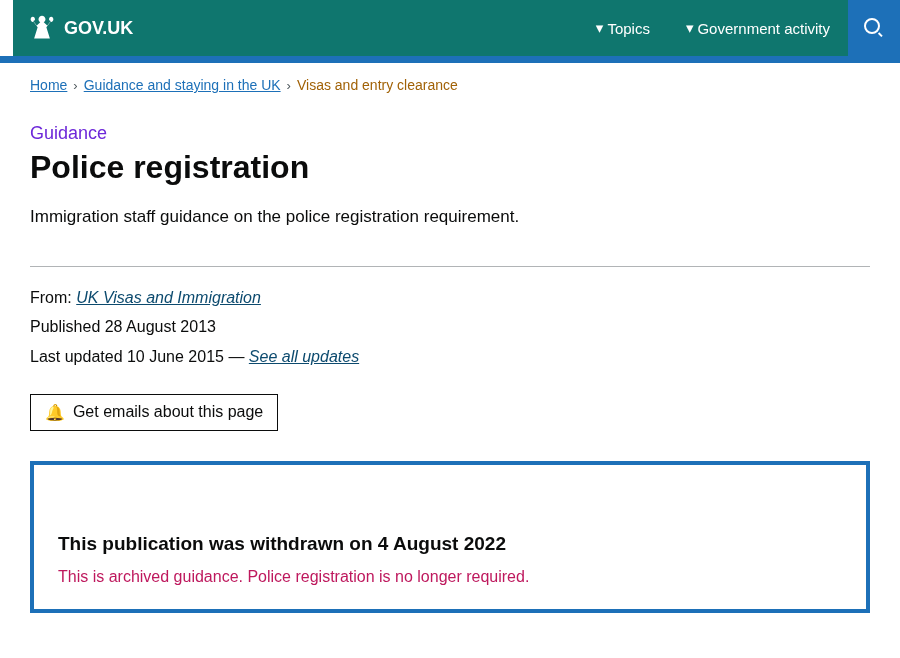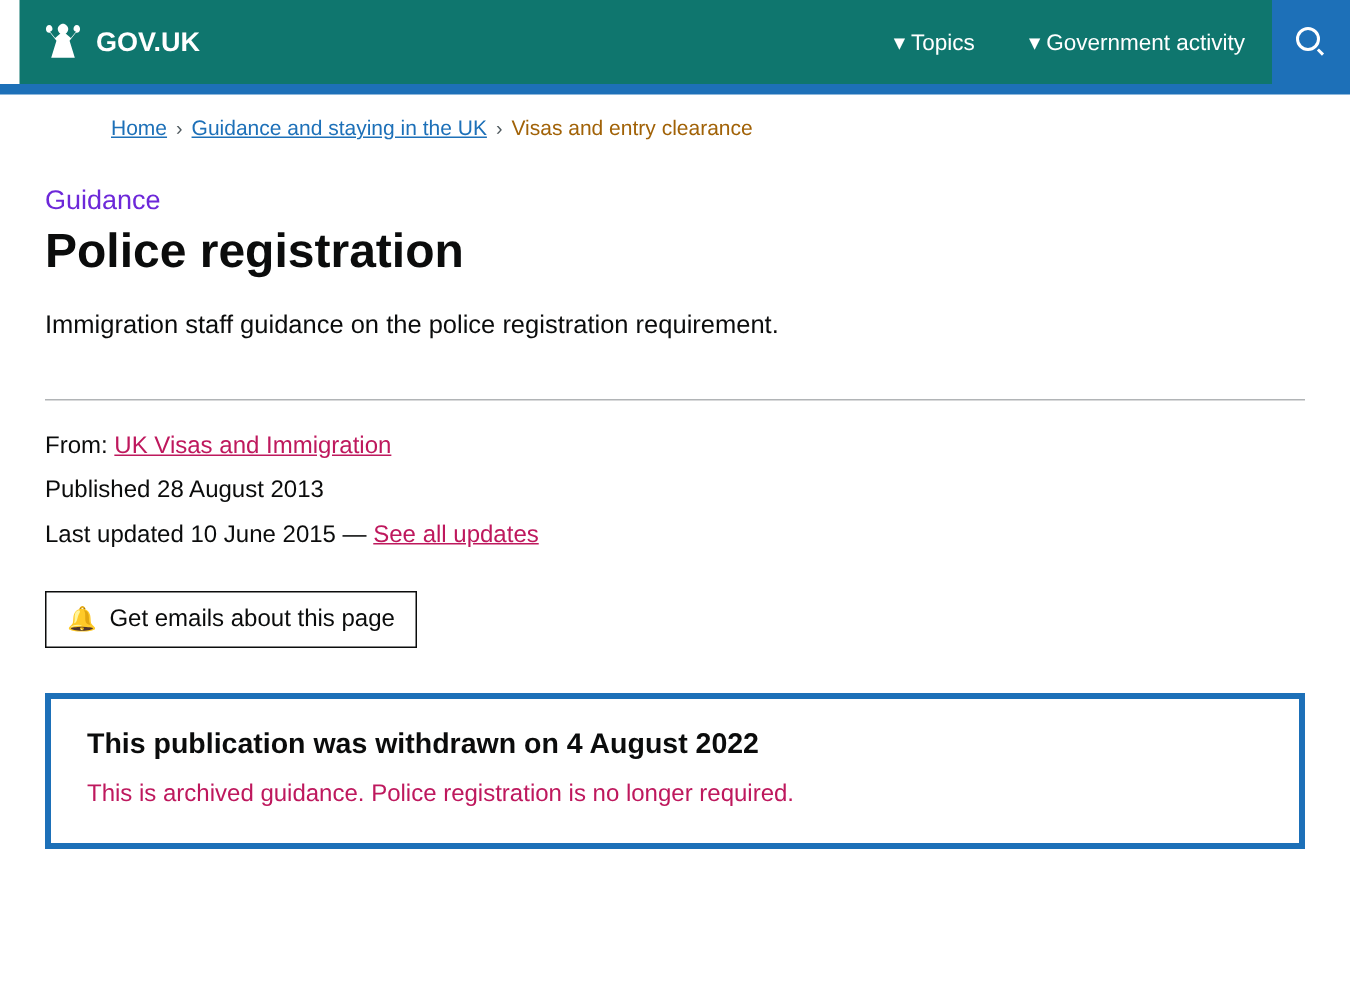--- a/index.html
+++ b/index.html
@@ -62,21 +62,20 @@
     }
 
     
     .breadcrumb {
       padding: 14px 30px 10px 30px;
       font-size: 14px;
       display: flex;
       align-items: center;
       gap: 6px;
       flex-wrap: wrap;
-      margin-left: 44px;
     }
     .breadcrumb a {
       color: #1d70b8;
       text-decoration: underline;
       cursor: pointer;
     }
     .breadcrumb-separator {
       color: #505a5f;
       font-size: 13px;
     }
@@ -118,23 +117,24 @@
       margin-bottom: 18px;
     }
 
     .metadata {
       font-size: 16px;
       color: #0b0c0c;
       margin-bottom: 4px;
       line-height: 1.6;
     }
     .metadata a {
-      color: #be185d;
+      color: #0c4a6e;
       text-decoration: underline;
       cursor: pointer;
+      font-style: italic;
     }
 
     .email-button {
       display: inline-flex;
       align-items: center;
       gap: 8px;
       margin-top: 20px;
       margin-bottom: 30px;
       padding: 8px 14px;
       border: 1px solid #0b0c0c;
@@ -148,20 +148,21 @@
     .withdrawn-notice {
       border: 4px solid #1d70b8;
       padding: 20px 24px;
       max-width: 840px;
     }
     .withdrawn-title {
       font-size: 19px;
       font-weight: bold;
       color: #0b0c0c;
       margin-bottom: 10px;
+      margin-top: 48px;
     }
     .withdrawn-body {
       font-size: 16px;
       color: #be185d;
       line-height: 1.5;
     }
   </style>
 </head>
 <body>
 

